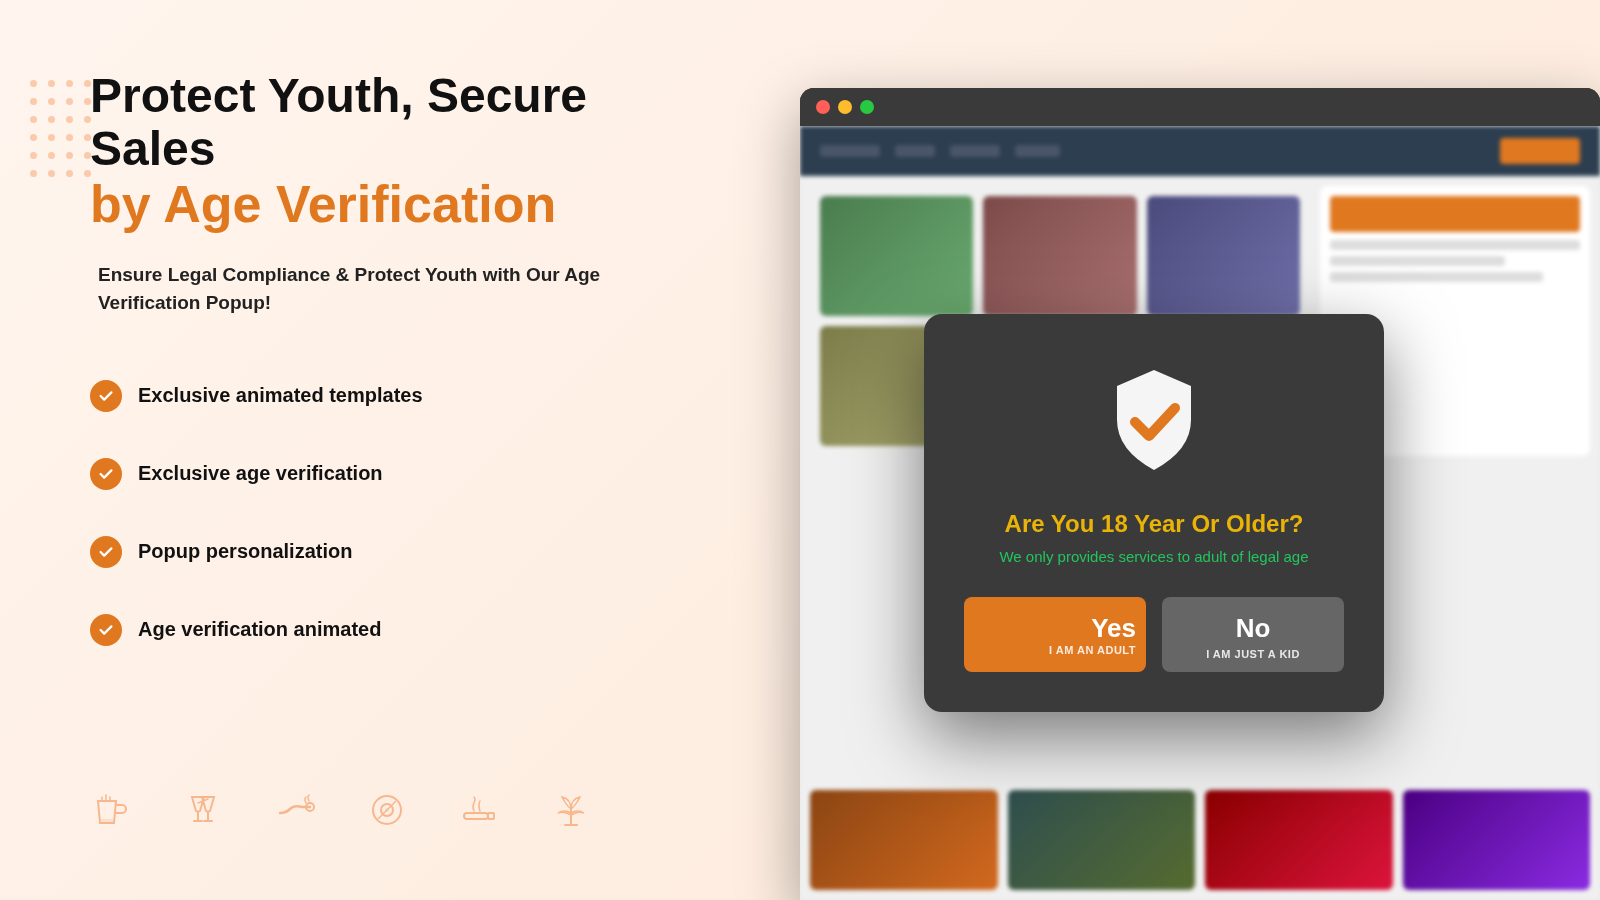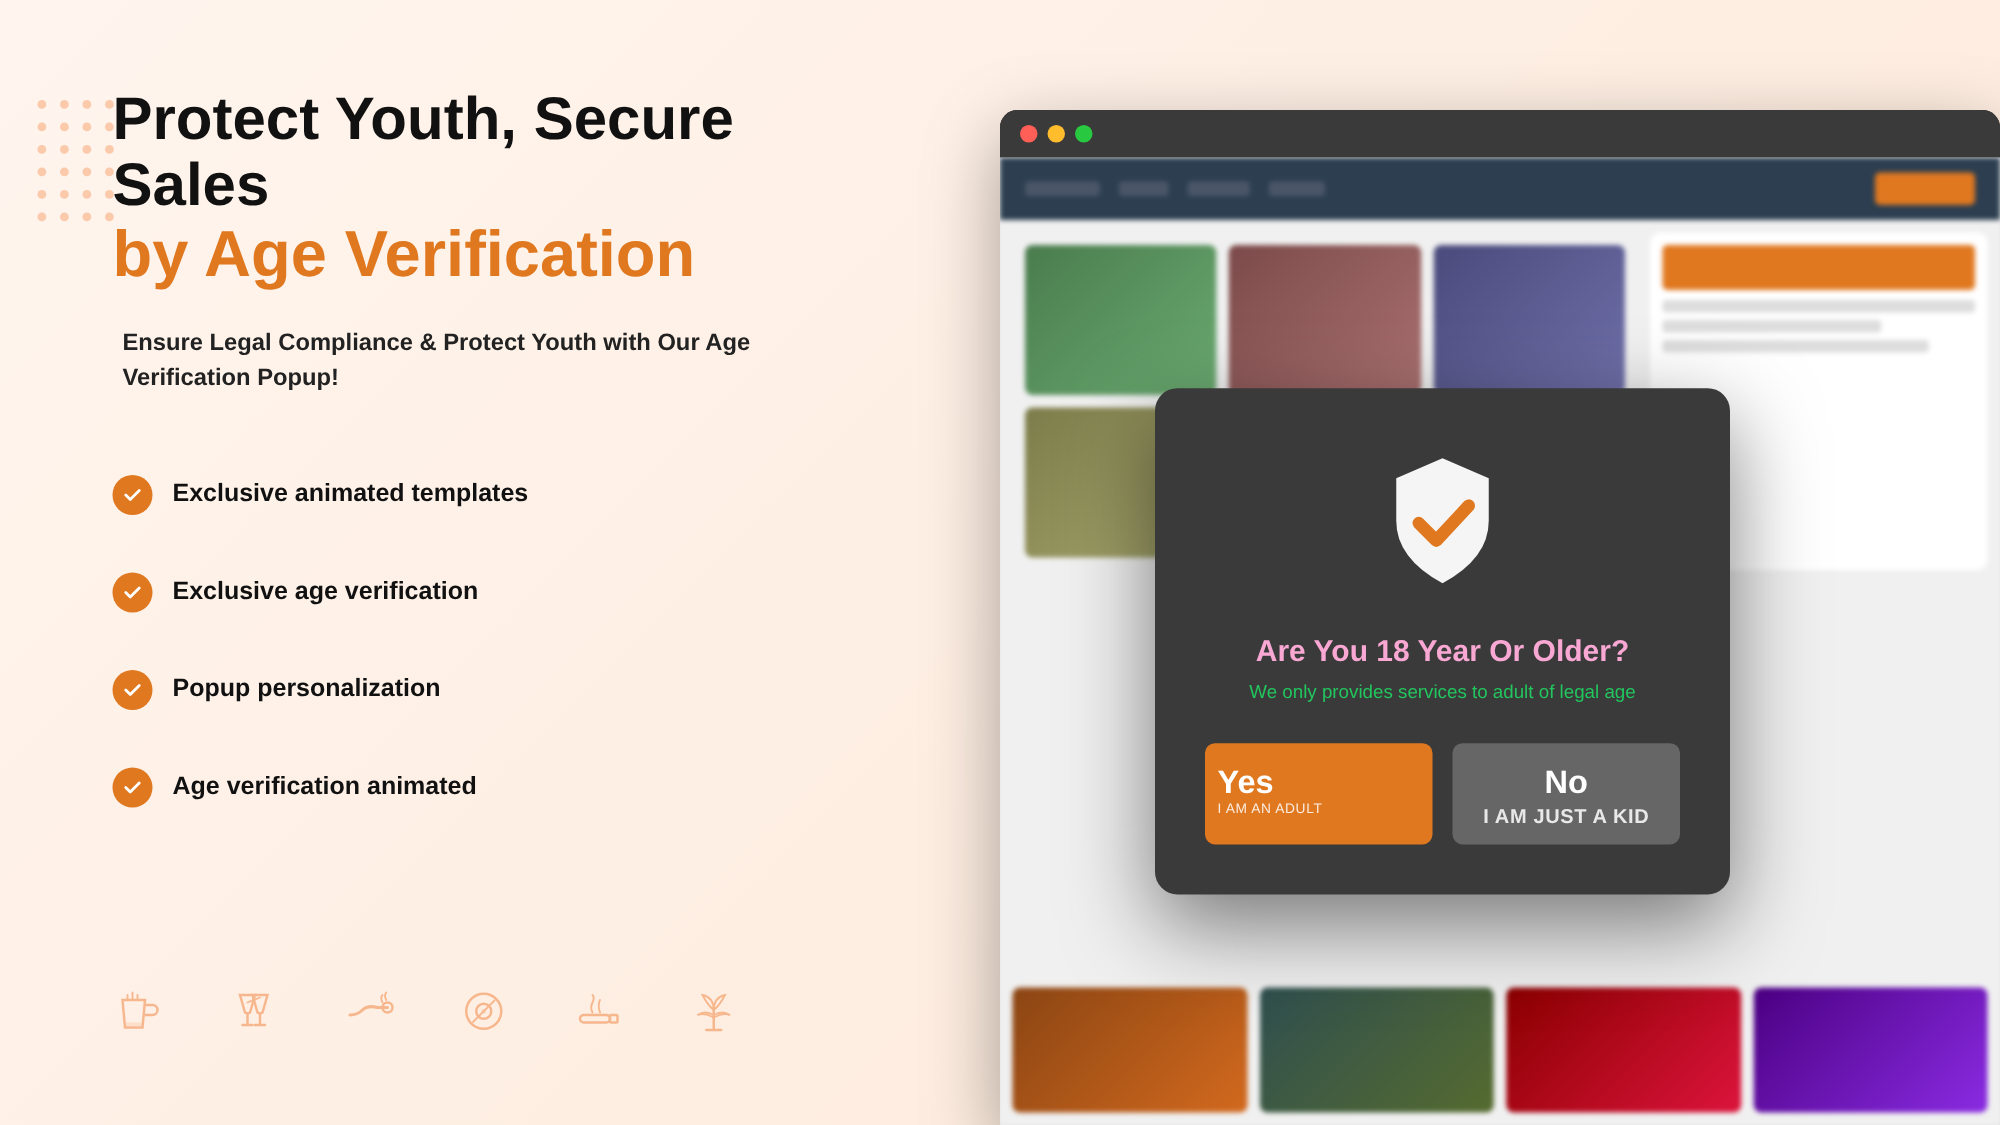--- a/index.html
+++ b/index.html
@@ -270,21 +270,21 @@
       z-index: 10;
     }
 
     .shield-container {
       margin-bottom: 24px;
     }
 
     .popup-title {
       font-size: 24px;
       font-weight: 900;
-      color: #f9a8d4;
+      color: #eab308;
       text-align: center;
       margin-bottom: 10px;
     }
 
     .popup-subtitle {
       font-size: 15px;
       color: #22c55e;
       text-align: center;
       margin-bottom: 32px;
     }
@@ -297,33 +297,33 @@
 
     .btn-yes {
       flex: 1;
       background: #e07820;
       border: none;
       border-radius: 8px;
       padding: 16px 10px 12px;
       cursor: pointer;
       display: flex;
       flex-direction: column;
-      align-items: flex-start;
+      align-items: flex-end;
       gap: 0;
     }
 
     .btn-yes .btn-main-text {
       font-size: 26px;
       font-weight: 900;
       color: #fff;
     }
 
     .btn-yes .btn-sub-text {
       font-size: 11px;
-      font-weight: 400;
+      font-weight: 700;
       color: rgba(255,255,255,0.85);
       letter-spacing: 0.5px;
     }
 
     .btn-no {
       flex: 1;
       background: #666;
       border: none;
       border-radius: 8px;
       padding: 16px 10px 12px;
@@ -334,21 +334,21 @@
       gap: 4px;
     }
 
     .btn-no .btn-main-text {
       font-size: 26px;
       font-weight: 900;
       color: #fff;
     }
 
     .btn-no .btn-sub-text {
-      font-size: 16px;
+      font-size: 11px;
       font-weight: 700;
       color: rgba(255,255,255,0.85);
       letter-spacing: 0.5px;
     }
   </style>
 </head>
 <body>
 
 <div class="left-panel">
 

